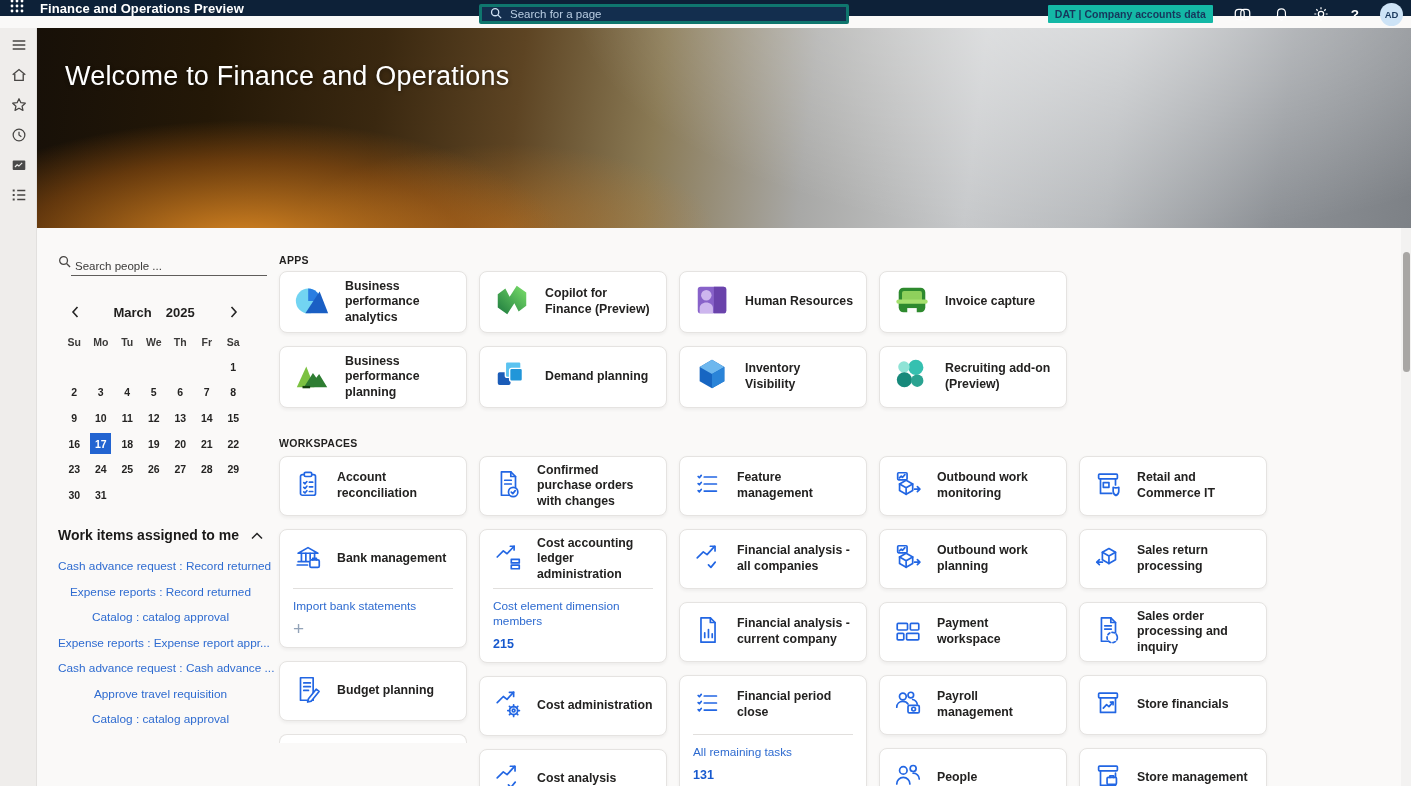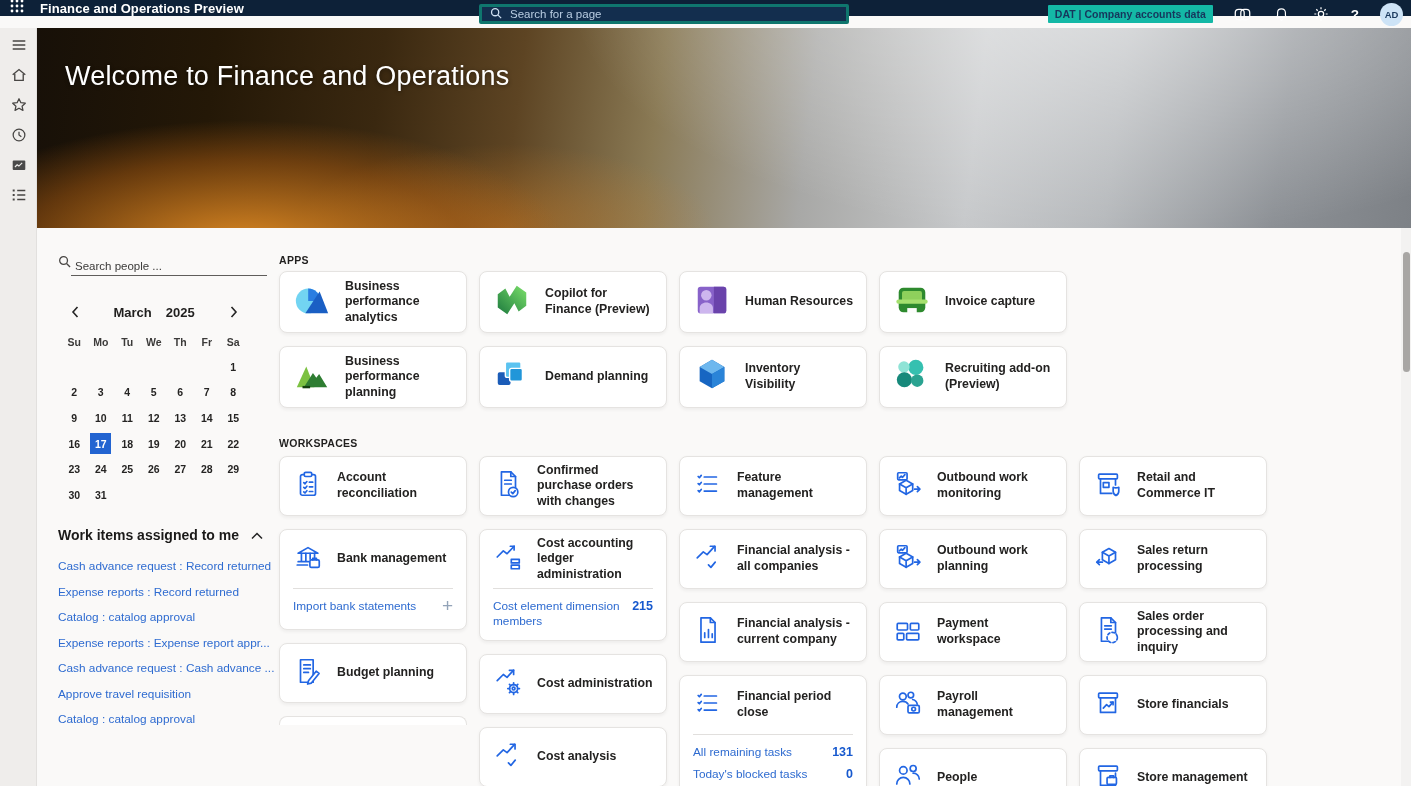--- a/index.html
+++ b/index.html
@@ -42,41 +42,41 @@
   .people-search input::placeholder{color:#3b3a39;}
   .calendar{position:absolute;left:24px;top:56px;width:186px;}
   .cal-nav{display:flex;align-items:center;justify-content:space-between;height:24px;padding:0 6px;}
   .cal-month{font-size:13px;font-weight:700;color:#201f1e;}
   .cal-month span{margin:0 7px;}
   .cal-chevron{width:16px;height:16px;display:flex;align-items:center;justify-content:center;cursor:pointer;}
   .cal-grid{display:grid;grid-template-columns:repeat(7,26.5px);margin-top:6px;}
   .cal-dh{height:24px;display:flex;align-items:center;justify-content:center;font-size:10.5px;font-weight:700;color:#3b3a39;}
   .cal-cell{height:25.6px;display:flex;align-items:center;justify-content:center;font-size:10.5px;font-weight:700;color:#252423;cursor:pointer;}
   .cal-cell .sel{background:#2264d1;color:#fff;width:21px;height:21px;border-radius:0;display:flex;align-items:center;justify-content:center;}
-  .work-items{position:absolute;left:21px;top:282px;width:205px;}
+  .work-items{position:absolute;left:21px;top:282px;width:205px;text-align:center;}
   .wi-head{display:flex;align-items:center;justify-content:space-between;}
   .wi-title{font-size:14px;font-weight:700;color:#1b1a19;}
   .wi-list{margin:9px 0 0;padding:0;list-style:none;}
   .wi-list li{line-height:23.5px;}
   .wi-list a{color:#2e6bd0;font-size:11.8px;text-decoration:none;white-space:nowrap;cursor:pointer;}
   
   .main{position:absolute;left:240px;top:0;right:0;bottom:0;}
   .sec-label{font-size:10.5px;font-weight:700;color:#201f1e;letter-spacing:.3px;}
   .apps-label{position:absolute;left:2px;top:10px;}
   .ws-label{position:absolute;left:2px;top:193px;}
   .apps-grid{position:absolute;left:2px;top:27px;display:grid;grid-template-columns:repeat(4,188px);grid-auto-rows:62px;column-gap:12px;row-gap:13px;}
   .card{background:#fff;border:1px solid #e5e3e1;border-radius:8px;box-shadow:0 1.6px 3.6px rgba(0,0,0,.05);box-sizing:border-box;cursor:pointer;}
   .tile{display:flex;align-items:center;gap:14px;padding:0 13px;height:100%;box-sizing:border-box;}
   .ws-main{min-height:58px;height:auto;}
   .tile-label{font-size:12.3px;font-weight:700;color:#232221;line-height:1.27;}
   .ws-wrap{position:absolute;left:2px;top:212px;display:flex;gap:12px;align-items:flex-start;}
   .ws-col{width:188px;display:flex;flex-direction:column;gap:13px;}
   .card-divider{border-top:1px solid #e1dfdd;margin:0 13px;}
   .card-footer{padding:10px 13px 11px;display:flex;flex-direction:column;gap:3px;}
-  .f-row{display:flex;justify-content:space-between;align-items:flex-start;gap:8px;min-height:19px;}
+  .f-row{display:flex;justify-content:space-between;align-items:flex-start;gap:8px;min-height:19px;flex-direction:column;}
   .f-link{color:#2e6bd0;font-size:11.8px;line-height:1.28;cursor:pointer;}
   .f-count{color:#1759ce;font-size:12.5px;font-weight:700;cursor:pointer;}
   .f-plus{color:#93a3b8;font-size:19px;font-weight:400;line-height:14px;cursor:pointer;}
   .card.partial{height:9px;border-bottom:none;border-radius:8px 8px 0 0;box-shadow:none;}
   .ws-icon{flex:0 0 30px;width:30px;height:30px;}
   .app-icon{flex:0 0 38px;width:38px;height:38px;}
   
   .scrollbar{position:absolute;right:0;top:228px;width:10px;bottom:0;background:#f3f2f1;z-index:25;}
   .scroll-thumb{position:absolute;left:1.5px;top:24px;width:7px;height:120px;background:#a8a6a4;border-radius:3.5px;cursor:pointer;}
 </style>

